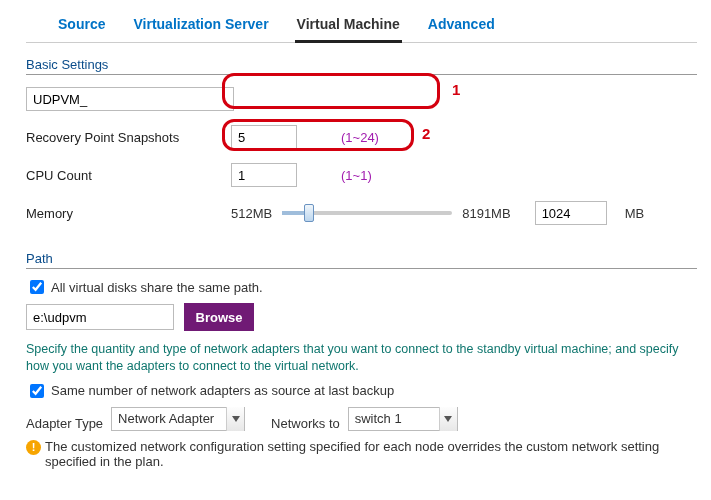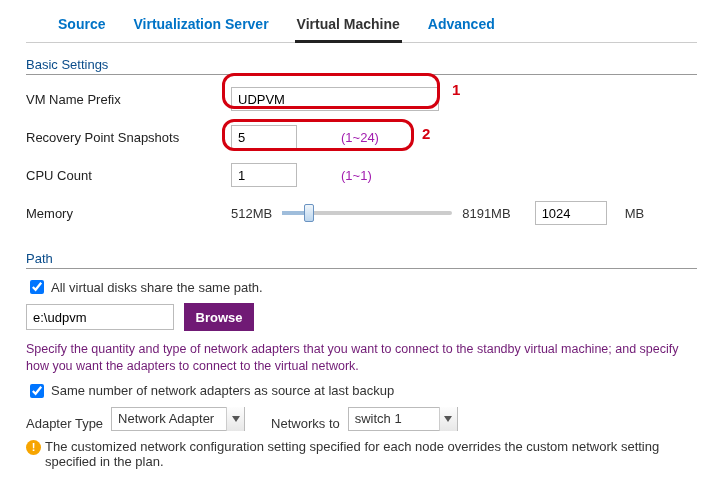--- a/index.html
+++ b/index.html
@@ -79,21 +79,21 @@
   .slider-fill { position:absolute; height:100%; background:#9fbddb; left:0; }
   .path-input {
     height: 26px; width: 148px; border:1px solid #bbb; padding:2px 6px; font-size:13px;
   }
   .btn-browse {
     background:#701a75; color:#fff; border:none; height:28px; width:70px;
     font-weight:bold; font-size:13px; margin-left:10px; cursor:pointer;
   }
   .check-line { display:flex; align-items:center; gap:4px; margin:6px 0; }
   .check-line input { width:14px; height:14px; }
-  .desc { color:#701a75; font-size:12.5px; margin:4px 0 6px 0; line-height:1.35; }
+  .desc { color:#0f766e; font-size:12.5px; margin:4px 0 6px 0; line-height:1.35; }
   .net-row { display:flex; align-items:flex-end; gap:8px; margin-top:6px; }
   .select-box {
     display:inline-flex; align-items:center; border:1px solid #bbb; height:24px;
     background:#fff; padding:0 0 0 6px;
   }
   .select-box .sb-text { min-width:108px; font-size:13px; }
   .select-box .sb-arrow {
     width:18px; height:24px; border-left:1px solid #ccc;
     background:linear-gradient(#fdfdfd,#e7e7e7);
     display:flex; align-items:center; justify-content:center;
@@ -117,21 +117,20 @@
     <div class="tab">Source</div>
     <div class="tab">Virtualization Server</div>
     <div class="tab active">Virtual Machine</div>
     <div class="tab">Advanced</div>
   </div>
 
   <div class="basic-wrap">
     <div class="section-title">Basic Settings</div>
 
     <div class="row">
-      <div class="label-col">VM Name Prefix</div>
       <input class="input-text w-long" value="UDPVM_" style="">
     </div>
 
     <div class="row">
       <div class="label-col">Recovery Point Snapshots</div>
       <input class="input-text w-short" value="5" style="">
       <span class="hint" style="margin-left:44px;">(1~24)</span>
     </div>
 
     <div class="row">

